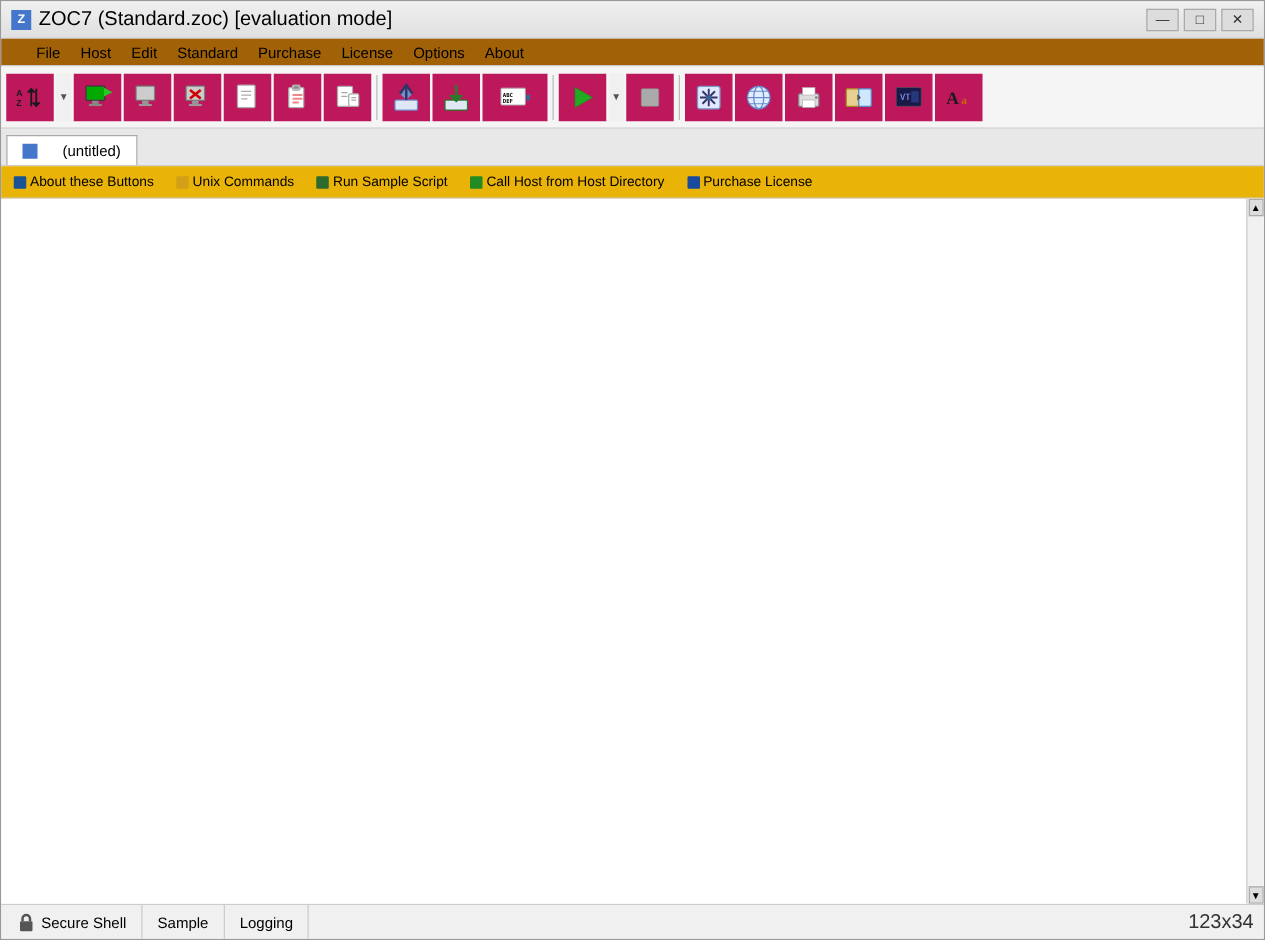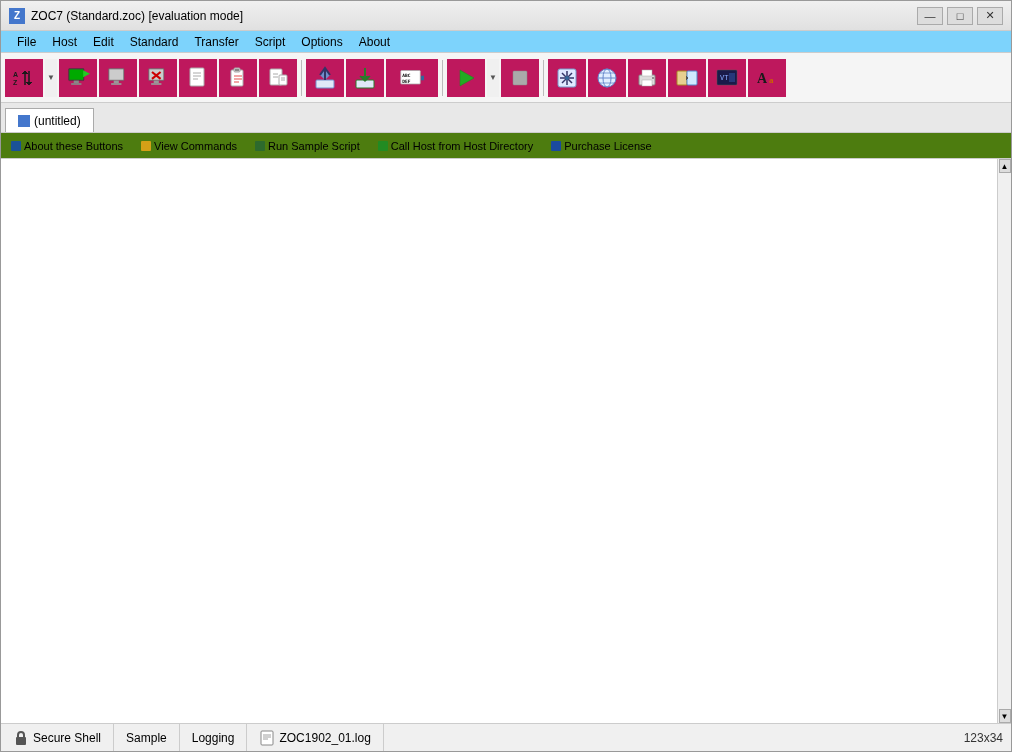--- a/index.html
+++ b/index.html
@@ -43,21 +43,21 @@
       height: 16px;
       background: #4477cc;
       display: flex;
       align-items: center;
       justify-content: center;
       font-size: 10px;
       color: white;
       font-weight: bold;
     }
     .title-bar-text {
-      font-size: 12px;
+      font-size: 16px;
       color: #000;
     }
     .title-bar-controls {
       display: flex;
       gap: 4px;
     }
     .title-btn {
       width: 26px;
       height: 18px;
       background: #ddd;
@@ -65,25 +65,25 @@
       display: flex;
       align-items: center;
       justify-content: center;
       font-size: 11px;
       cursor: pointer;
       color: #333;
     }
 
     
     .menu-bar {
-      background: #7dd3fc;
+      background: #a16207;
       height: 22px;
       display: flex;
       align-items: center;
-      padding: 0 8px;
+      padding: 0 20px;
       border-bottom: 1px solid #ccc;
       flex-shrink: 0;
     }
     .menu-item {
       padding: 2px 8px;
       font-size: 12px;
       cursor: pointer;
       color: #000;
     }
 
@@ -150,27 +150,27 @@
     }
     .tab {
       background: #fff;
       border: 1px solid #aaa;
       border-bottom: none;
       padding: 6px 12px;
       font-size: 12px;
       cursor: pointer;
       display: flex;
       align-items: center;
-      gap: 4px;
+      gap: 20px;
       height: 24px;
     }
 
     
     .button-bar {
-      background: #4d7c0f;
+      background: #eab308;
       height: 26px;
       display: flex;
       align-items: center;
       padding: 0 4px;
       border-bottom: 1px solid #ccc;
       gap: 6px;
       flex-shrink: 0;
     }
     .bb-btn {
       display: flex;
@@ -247,21 +247,21 @@
     .status-icon {
       width: 16px;
       height: 16px;
       display: flex;
       align-items: center;
       justify-content: center;
     }
     .status-right {
       margin-left: auto;
       padding-right: 8px;
-      font-size: 12px;
+      font-size: 16px;
       color: #333;
     }
   </style>
 </head>
 <body>
 
 <div class="window">
 
   <div class="title-bar">
     <div class="title-bar-left">
@@ -275,22 +275,22 @@
       <div class="title-btn">□</div>
       <div class="title-btn close">✕</div>
     </div>
   </div>
 
   <div class="menu-bar">
     <div class="menu-item">File</div>
     <div class="menu-item">Host</div>
     <div class="menu-item">Edit</div>
     <div class="menu-item">Standard</div>
-    <div class="menu-item">Transfer</div>
-    <div class="menu-item">Script</div>
+    <div class="menu-item">Purchase</div>
+    <div class="menu-item">License</div>
     <div class="menu-item">Options</div>
     <div class="menu-item">About</div>
   </div>
 
   <div class="toolbar">
 
     <div class="tb-btn" title="Sort">
       <svg viewBox="0 0 24 24" fill="none">
         <text x="1" y="11" font-size="7" fill="#1a1a1a" font-weight="bold" font-family="Arial">A</text>
         <text x="1" y="19" font-size="7" fill="#1a1a1a" font-weight="bold" font-family="Arial">Z</text>
@@ -471,21 +471,21 @@
     </div>
   </div>
 
   <div class="button-bar">
     <button class="bb-btn">
       <span class="bb-dot bb-dot-blue"></span>
       <span>About these Buttons</span>
     </button>
     <button class="bb-btn">
       <span class="bb-dot bb-dot-yellow"></span>
-      <span>View Commands</span>
+      <span>Unix Commands</span>
     </button>
     <button class="bb-btn">
       <span class="bb-dot bb-dot-green-dark"></span>
       <span>Run Sample Script</span>
     </button>
     <button class="bb-btn">
       <span class="bb-dot bb-dot-green"></span>
       <span>Call Host from Host Directory</span>
     </button>
     <button class="bb-btn">
@@ -511,29 +511,18 @@
         </svg>
       </div>
       <span>Secure Shell</span>
     </div>
     <div class="status-item">
       <span>Sample</span>
     </div>
     <div class="status-item">
       <span>Logging</span>
     </div>
-    <div class="status-item">
-      <div class="status-icon">
-        <svg width="14" height="16" viewBox="0 0 14 16">
-          <rect x="1" y="1" width="12" height="14" rx="1" fill="#fff" stroke="#888" stroke-width="1"></rect>
-          <line x1="3" y1="5" x2="11" y2="5" stroke="#888" stroke-width="0.8"></line>
-          <line x1="3" y1="7" x2="11" y2="7" stroke="#888" stroke-width="0.8"></line>
-          <line x1="3" y1="9" x2="8" y2="9" stroke="#888" stroke-width="0.8"></line>
-        </svg>
-      </div>
-      <span>ZOC1902_01.log</span>
-    </div>
     <div class="status-right">
       <span>123x34</span>
     </div>
   </div>
 
 </div>
 
 </body></html>

